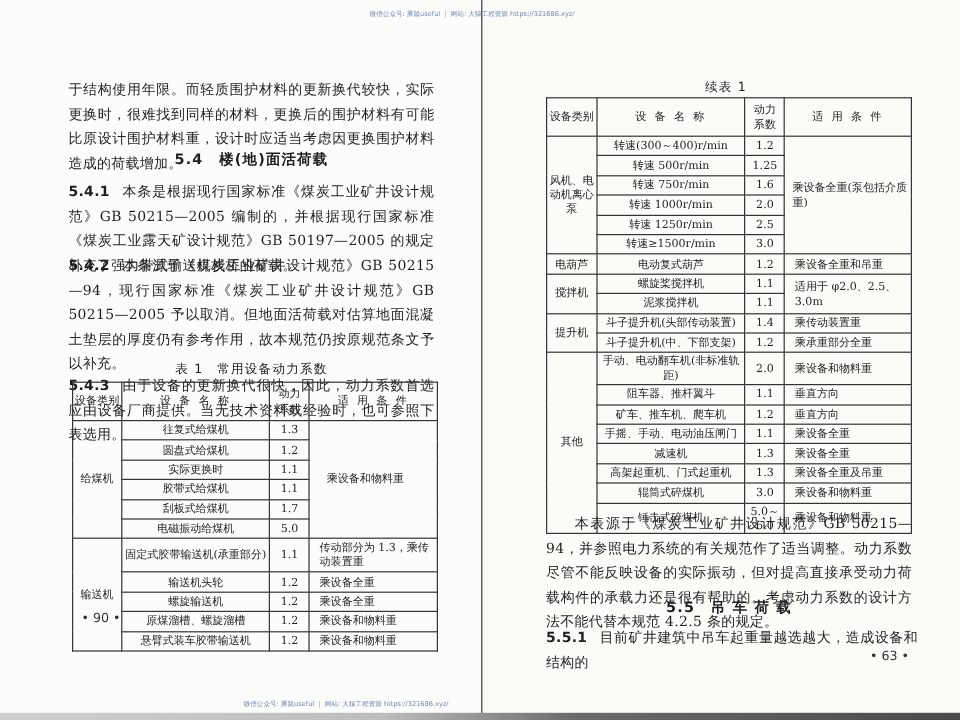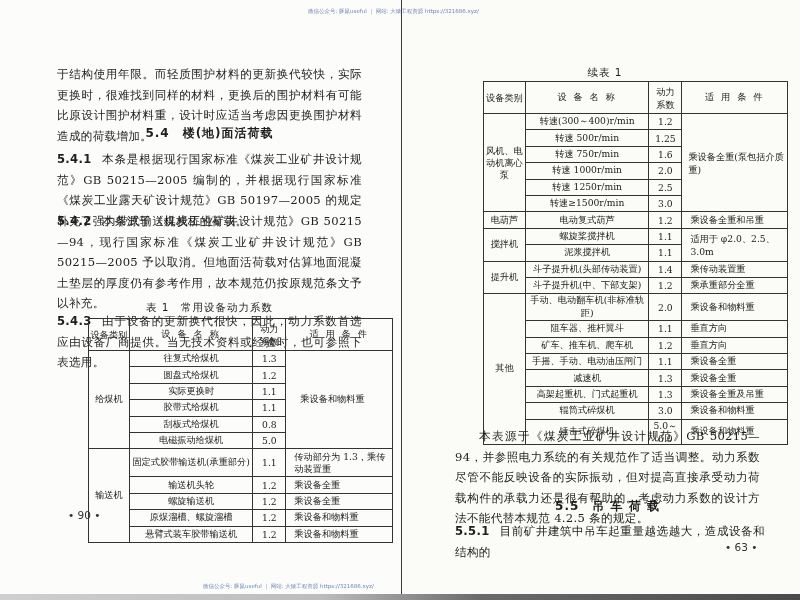--- a/index.html
+++ b/index.html
@@ -38,21 +38,20 @@
     font-family:"DejaVu Sans", sans-serif; text-align:center; letter-spacing:1px;
   }
   .table-caption {
     position:absolute; font-weight:normal; font-size:10.5px;
     font-family:"DejaVu Sans", sans-serif; text-align:center; letter-spacing:1px;
   }
   table.coef {
     position:absolute; border-collapse:collapse;
     font-size:9.2px; color:#222;
     border:1.4px solid #222;
-    margin-left:28px;
   }
   table.coef td, table.coef th {
     border:0.8px solid #333; padding:0; height:15.4px;
     text-align:center; font-weight:normal;
   }
   table.coef th { height:31px; font-size:9.2px; letter-spacing:2px; }
   table.coef th.narrow { letter-spacing:0; line-height:13px; }
   table.coef td.cond { text-align:left; padding-left:8px; }
   table.coef td.cat { letter-spacing:0; }
   .page-no {
@@ -115,21 +114,21 @@
   <tr>
         <td>实际更换时</td>
         <td>1.1</td>
       </tr>
   <tr>
         <td>胶带式给煤机</td>
         <td>1.1</td>
       </tr>
   <tr>
         <td>刮板式给煤机</td>
-        <td>0.8</td>
+        <td>1.7</td>
       </tr>
   <tr>
         <td>电磁振动给煤机</td>
         <td>5.0</td>
       </tr>
 
   <tr>
     <td class="cat" rowspan="5">输送机</td>
     <td style="height:27px">固定式胶带输送机(承重部分)</td>
     <td>1.1</td>

